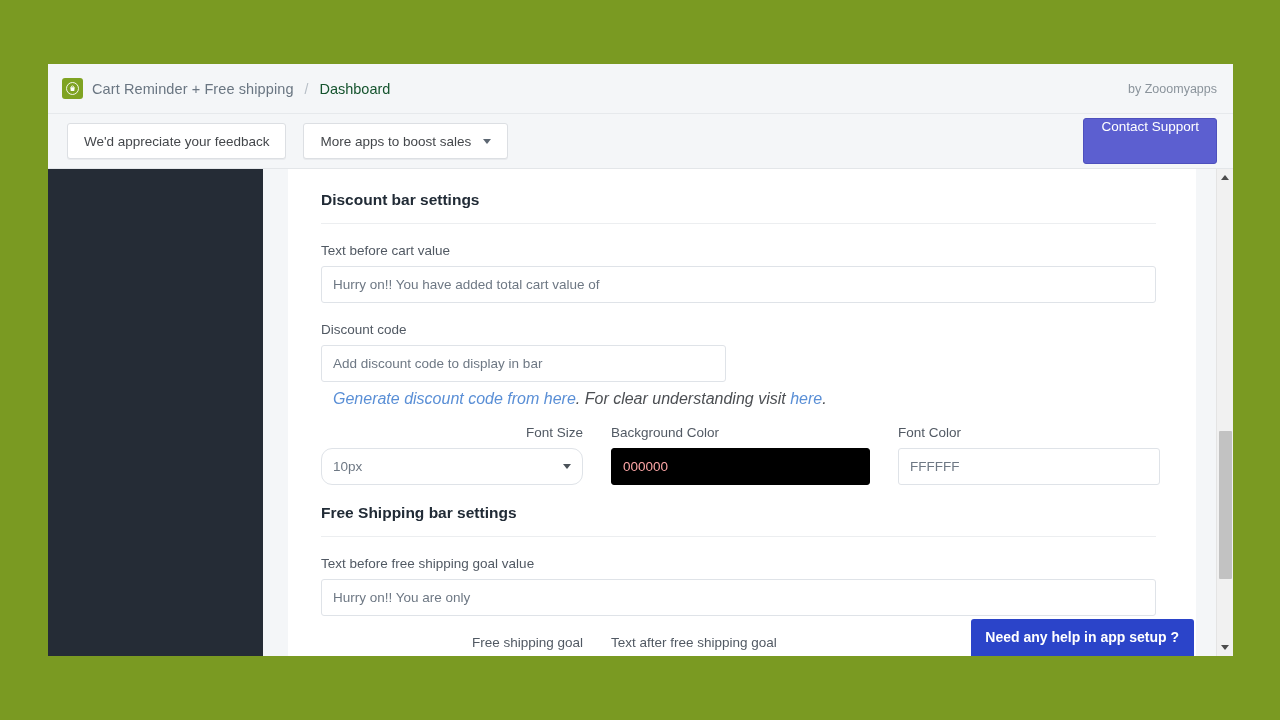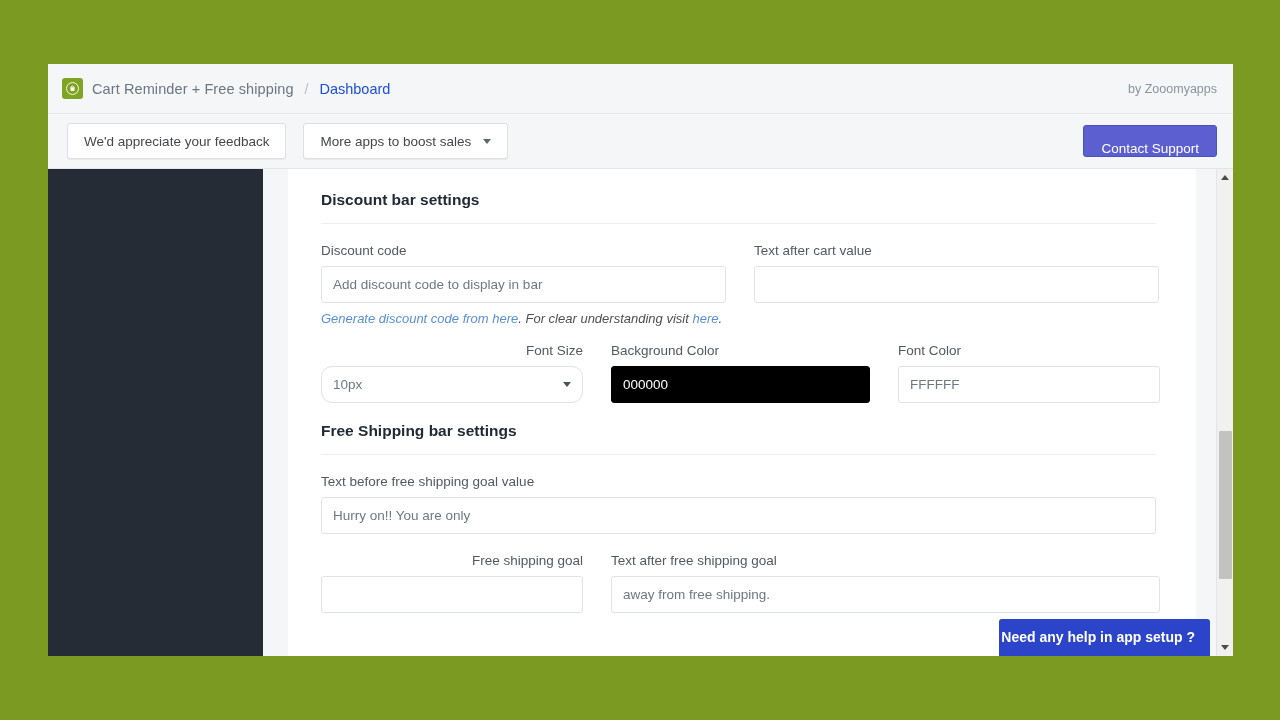--- a/index.html
+++ b/index.html
@@ -38,21 +38,21 @@
     display: flex; align-items: center; justify-content: center;
     flex: none;
   }
   .logo svg { display: block; }
   .brand-name {
     font-size: 14.5px;
     color: #6a7682;
     letter-spacing: .1px;
   }
   .crumb-sep { color: #b6bec6; font-size: 14px; margin: 0 2px; }
-  .crumb-current { font-size: 14.5px; color: #1d4ed8; }
+  .crumb-current { font-size: 14.5px; color: #14532d; }
   .byline {
     margin-left: auto;
     font-size: 12.5px;
     color: #8b949c;
   }
 
   
   .actionbar {
     height: 55px;
     background: #f4f6f8;
@@ -80,24 +80,24 @@
     border-left: 4.5px solid transparent;
     border-right: 4.5px solid transparent;
     border-top: 5px solid #5d6772;
   }
   .btn-primary {
     margin-left: auto;
     background: #5c5fd0;
     border: 1px solid #4d50bd;
     color: #ffffff;
     border-radius: 3px;
-    height: 32px;
+    height: 46px;
     padding: 0 17px;
     font-size: 13.5px;
-    display: flex; align-items: flex-end;
+    display: flex; align-items: flex-start;
     cursor: pointer;
     font-family: "Liberation Sans", sans-serif;
   }
 
   
   .body-split {
     display: flex;
     height: calc(592px - 50px - 55px);
   }
   .sidebar {
@@ -143,36 +143,36 @@
     background: #fff;
     display: flex; align-items: center;
     padding: 0 11px;
     font-size: 13.5px;
     color: #6e7884;
     width: 100%;
   }
   .input.dark {
     background: #000000;
     border-color: #000000;
-    color: #ffffff;
+    color: #fca5a5;
   }
   .input.select { justify-content: space-between; border-radius: 11px; }
   .input.select .sel-caret {
     width: 0; height: 0;
     border-left: 4px solid transparent;
     border-right: 4px solid transparent;
     border-top: 5px solid #4b5259;
   }
   .field { margin-bottom: 19px; }
   .row { display: flex; gap: 28px; }
   .helper {
-    font-size: 13px;
+    font-size: 16px;
     font-style: italic;
     color: #4c4f53;
-    margin: -11px 0 17px 0;
+    margin: -11px 0 17px 12px;
   }
   .helper a { color: #5a8fd6; text-decoration: none; font-style: italic; }
 
   .col-w1 { width: 405px; flex: none; }
   .col-w2 { width: 405px; flex: none; }
   .col-fs { width: 262px; flex: none; text-align: right; }
   .col-bg { width: 259px; flex: none; }
   .col-fc { width: 262px; flex: none; }
   .row-3 { display: flex; gap: 28px; }
 
@@ -202,25 +202,25 @@
     position: absolute;
     left: 2px; right: 1px;
     top: 245px; height: 148px;
     background: #c2c2c2;
     border-radius: 1px;
   }
 
   
   .help-banner {
     position: absolute;
-    right: 23px; bottom: 0;
+    right: 39px; bottom: 0;
     background: #2b44c9;
     color: #ffffff;
     font-size: 14px;
-    padding: 10px 15px 11px 2px;
+    padding: 10px 15px 11px 14px;
     border-radius: 3px 3px 0 0;
     cursor: pointer;
     white-space: nowrap;
     font-weight: 600;
   }
 </style>
 </head>
 <body>
 
 <div class="window">
@@ -258,29 +258,29 @@
 
     <div class="sidebar"></div>
 
     <div class="content-area">
 
       <div class="card">
 
         <div class="section-title">Discount bar settings</div>
         <div class="divider"></div>
 
+        <div class="field">
+          <div class="field-label">Text before cart value</div>
+          <div class="input">Hurry on!! You have added total cart value of</div>
+        </div>
 
         <div class="row">
           <div class="field col-w1">
             <div class="field-label">Discount code</div>
             <div class="input">Add discount code to display in bar</div>
-          </div>
-          <div class="field col-w2">
-            <div class="field-label">Text after cart value</div>
-            <div class="input"></div>
           </div>
         </div>
 
         <div class="helper">
           <a href="#">Generate discount code from here</a><span>. For clear understanding visit </span><a href="#">here</a><span>.</span>
         </div>
 
         <div class="row-3">
           <div class="field col-fs">
             <div class="field-label">Font Size</div>

